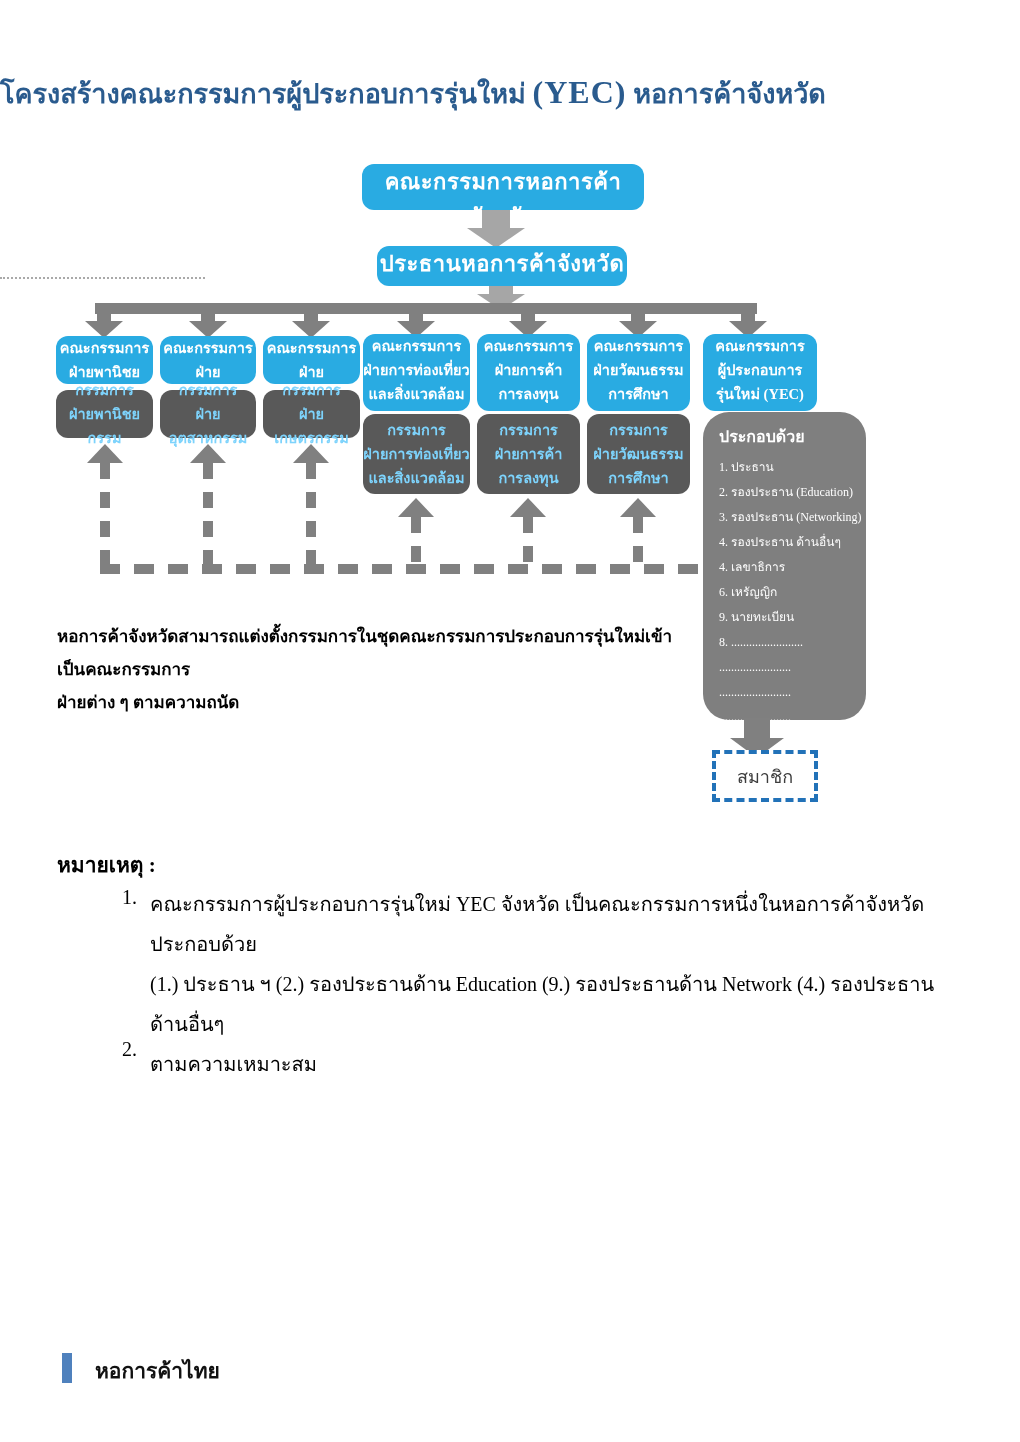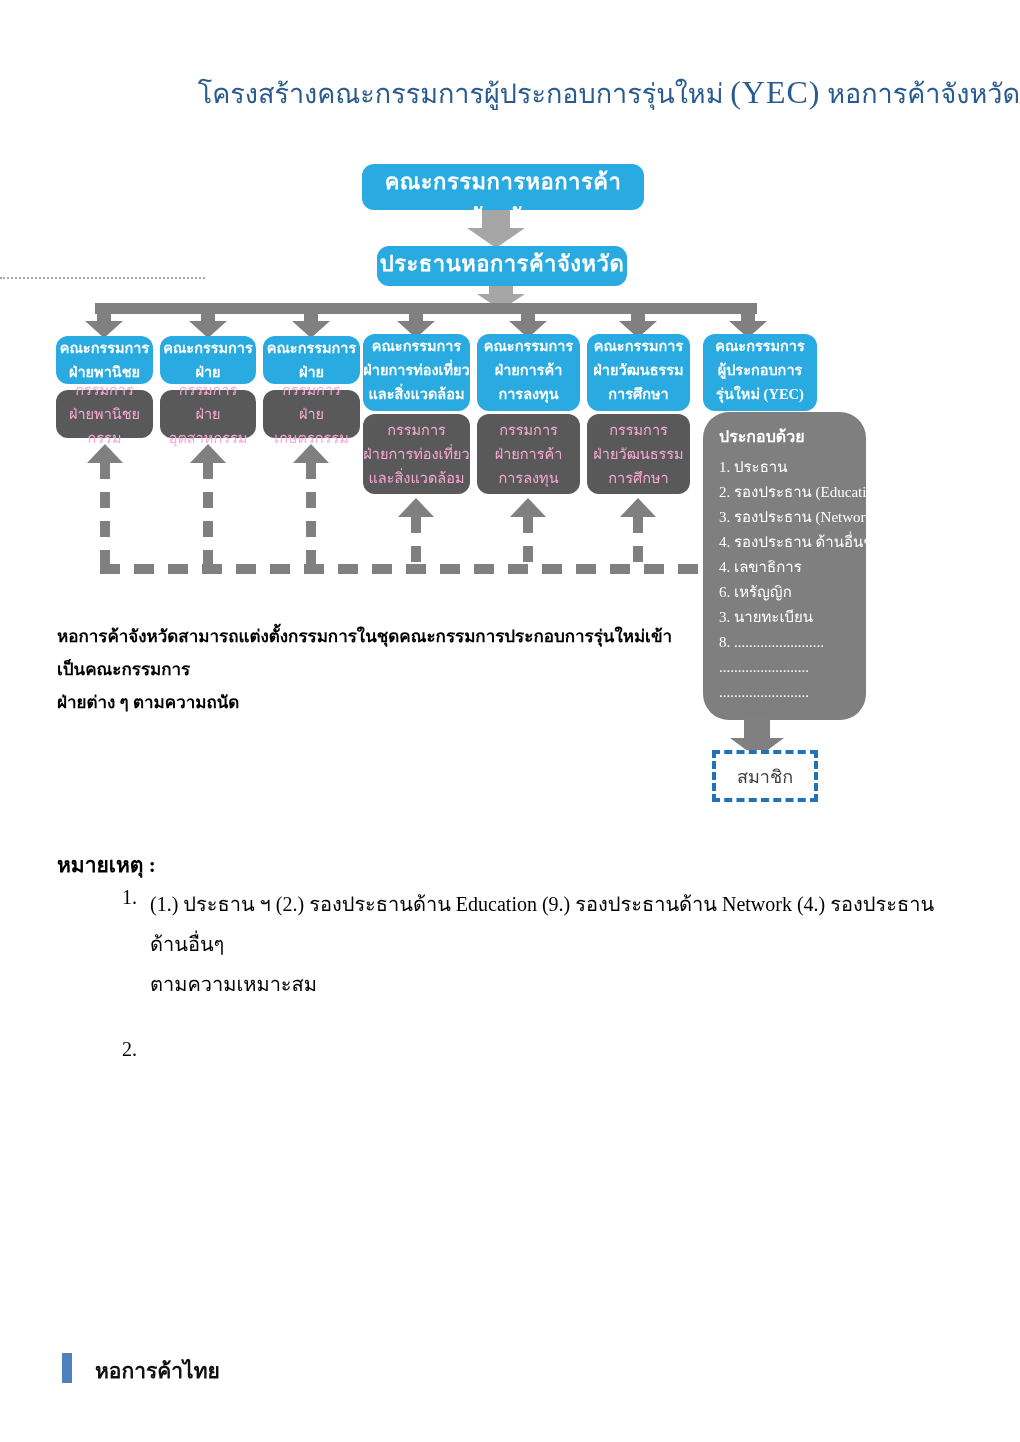--- a/index.html
+++ b/index.html
@@ -4,33 +4,33 @@
 <style>
   html,body{margin:0;padding:0;background:#e8e8e8;}
   #page{
     position:relative;width:1020px;height:1442px;margin:0 auto;
     background:#ffffff;overflow:hidden;
     font-family:"Liberation Serif","DejaVu Serif",serif;
   }
   .abs{position:absolute;}
   
   #title{
-    left:0;right:0;top:72px;text-align:right;
-    color:var(--title_blue,#2A5B8E);font-weight:normal;font-size:27px;
+    left:0;right:0;top:72px;text-align:left;
+    color:var(--title_blue,#2A5B8E);font-weight:bold;font-size:27px;
   }
   #title .yec{font-size:32px;letter-spacing:1px;}
   
   .cyanbox{
     background:var(--cyan,#29ABE2);color:#fff;font-weight:bold;
     border-radius:12px;display:flex;flex-direction:column;
     align-items:center;text-align:center;
   }
   .bigcyan{font-size:22px;letter-spacing:.5px;}
   .darkbox{
-    background:var(--dark_gray,#595959);color:#f9a8d4;font-weight:normal;
+    background:var(--dark_gray,#595959);color:#7dd3fc;font-weight:bold;
     border-radius:12px;display:flex;flex-direction:column;
     justify-content:center;align-items:center;text-align:center;
   }
   .col-box{font-size:14.5px;line-height:24px;}
   
   .stem{position:absolute;background:var(--arrow_gray,#808080);}
   .stem.light{background:#A6A6A6;}
   .tri-down{position:absolute;width:0;height:0;}
   .tri-up{position:absolute;width:0;height:0;}
   
@@ -44,21 +44,21 @@
     background:repeating-linear-gradient(to right,
       var(--arrow_gray,#808080) 0 20px, transparent 20px 34px);
   }
   
   #yec-panel{
     left:703px;top:412px;width:163px;height:308px;
     background:var(--panel_gray,#7F7F7F);border-radius:26px;
     color:#fff;padding:12px 0 0 16px;box-sizing:border-box;
   }
   #yec-panel .hd{font-weight:bold;font-size:16px;margin-bottom:6px;}
-  #yec-panel .it{font-size:15px;line-height:25px;white-space:nowrap;}
+  #yec-panel .it{font-size:12px;line-height:25px;white-space:nowrap;}
   
   #member-box{
     left:712px;top:750px;width:98px;height:44px;
     border:4px dashed var(--member_border_blue,#2272B8);
     background:#fff;display:flex;align-items:center;justify-content:center;
     color:#3d3d3d;font-size:18px;
   }
   
   #caption{left:57px;top:620px;width:620px;font-size:17px;font-weight:bold;color:#000;line-height:33px;}
   #notes-heading{left:57px;top:848px;font-size:21px;font-weight:bold;color:#000;}
@@ -175,21 +175,21 @@
   </div>
 
   <div id="yec-panel" class="abs">
     <div class="hd">ประกอบด้วย</div>
     <div class="it">1. ประธาน</div>
     <div class="it">2. รองประธาน (Education)</div>
     <div class="it">3. รองประธาน (Networking)</div>
     <div class="it">4. รองประธาน ด้านอื่นๆ</div>
     <div class="it">4. เลขาธิการ</div>
     <div class="it">6. เหรัญญิก</div>
-    <div class="it">3. นายทะเบียน</div>
+    <div class="it">9. นายทะเบียน</div>
     <div class="it">8. ........................</div>
     <div class="it">........................</div>
     <div class="it">........................</div>
     <div class="it">........................</div>
   </div>
 
   <div class="tri-up" style="left:87px;top:444px;border-left:18px solid transparent;border-right:18px solid transparent;border-bottom:19px solid var(--arrow_gray,#808080);"></div>
   <div class="vdash" style="left:100px;top:463px;height:110px;"></div>
 
   <div class="tri-up" style="left:190px;top:444px;border-left:18px solid transparent;border-right:18px solid transparent;border-bottom:19px solid var(--arrow_gray,#808080);"></div>
@@ -218,20 +218,21 @@
 
   <div id="caption" class="abs">
     <div>หอการค้าจังหวัดสามารถแต่งตั้งกรรมการในชุดคณะกรรมการประกอบการรุ่นใหม่เข้าเป็นคณะกรรมการ</div>
     <div>ฝ่ายต่าง ๆ ตามความถนัด</div>
   </div>
 
   <div id="notes-heading" class="abs">หมายเหตุ :</div>
 
   <div class="note-num" style="top:886px;">1.</div>
   <div class="note-lines" style="top:884px;">
+    <div>คณะกรรมการผู้ประกอบการรุ่นใหม่ YEC จังหวัด เป็นคณะกรรมการหนึ่งในหอการค้าจังหวัด ประกอบด้วย</div>
     <div>(1.) ประธาน ฯ  (2.) รองประธานด้าน Education   (9.) รองประธานด้าน Network   (4.) รองประธานด้านอื่นๆ</div>
     <div>ตามความเหมาะสม</div>
   </div>
 
   <div class="note-num" style="top:1038px;">2.</div>
 
   <div id="footer-bar" class="abs"></div>
   <div id="footer-text" class="abs">หอการค้าไทย</div>
 
 </div>

